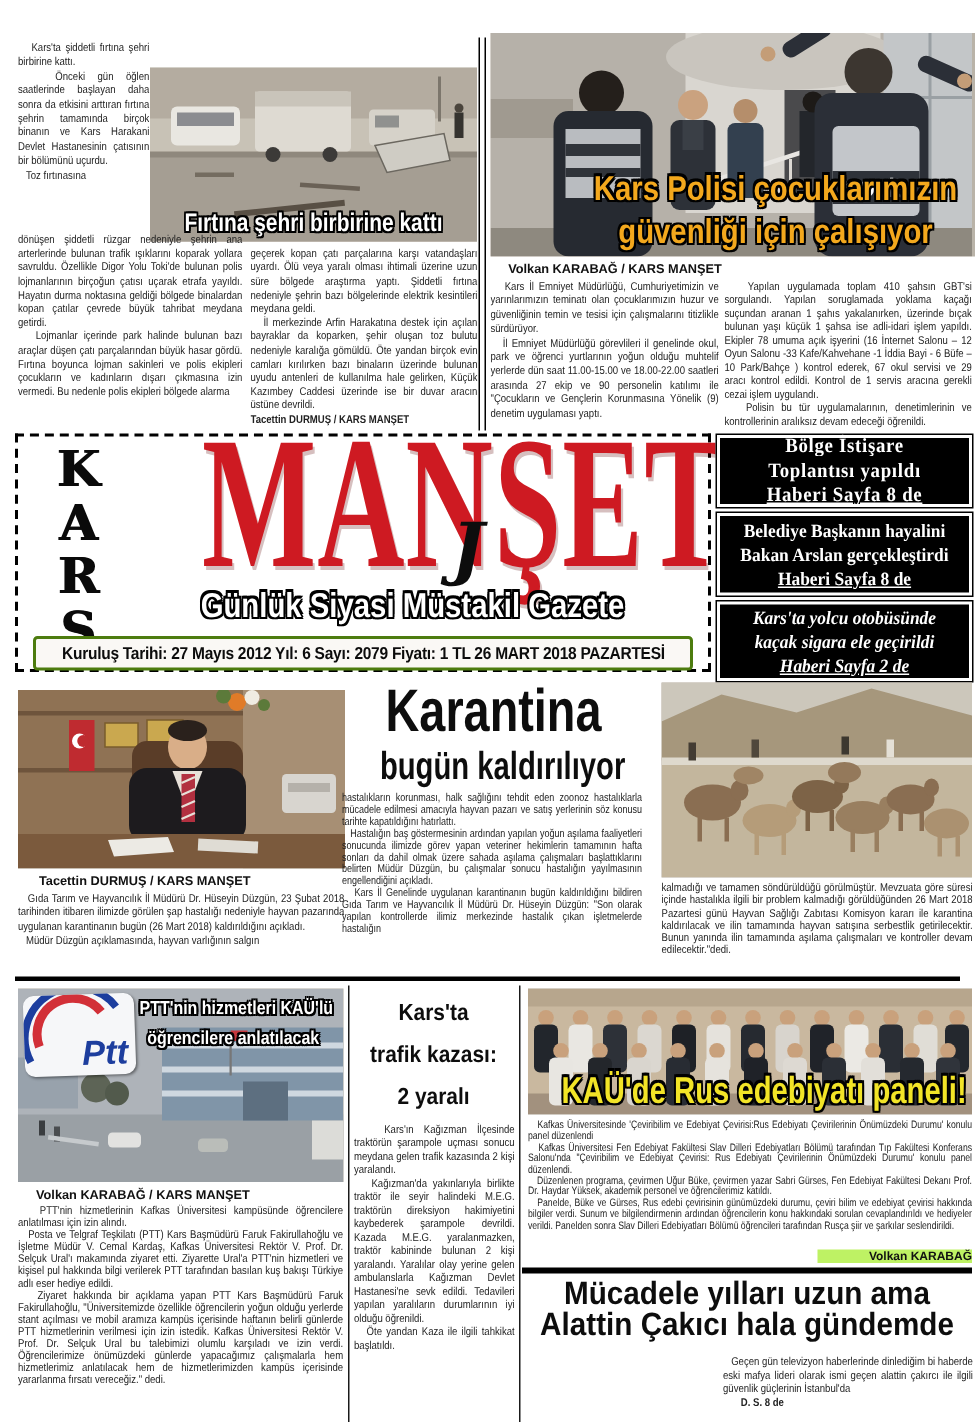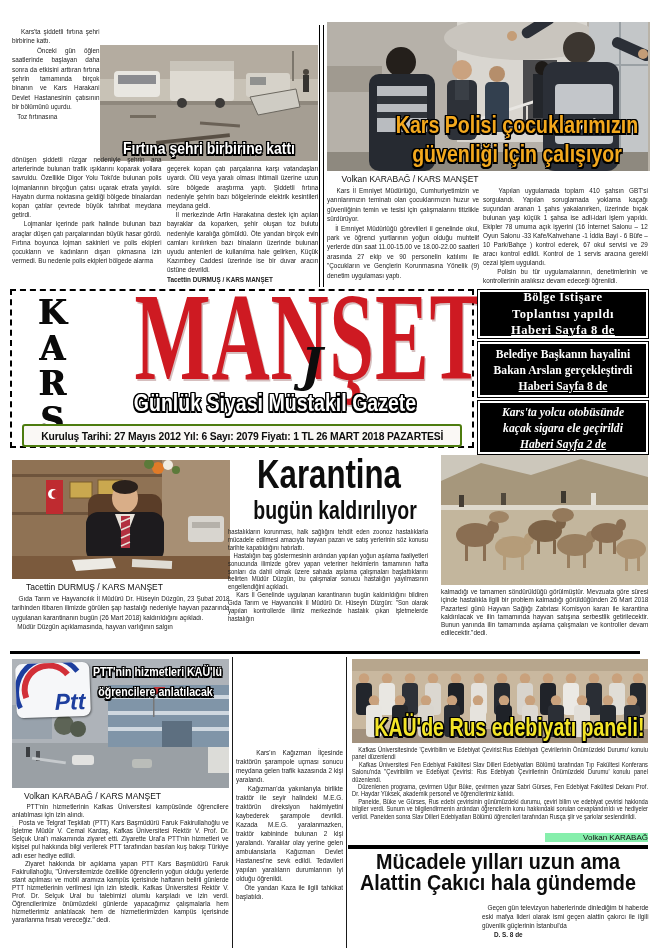--- a/index.html
+++ b/index.html
@@ -4,21 +4,21 @@
 <style>
   * { margin:0; padding:0; box-sizing:border-box; }
   html,body { background:#e9e9e9; }
   #page { position:relative; width:650px; height:950px; background:#fff;
           font-family:"Liberation Sans", sans-serif; color:#1b1b1b; overflow:hidden;
           margin:0 auto; }
   .abs { position:absolute; }
   
   .bt { font-size:7.5px; line-height:9.4px; text-align:justify; white-space:pre-line;
         transform-origin:0 0; color:#222; overflow:hidden; letter-spacing:0; }
-  .byline { font-weight:normal; font-size:8.5px; color:#111; }
+  .byline { font-weight:bold; font-size:8.5px; color:#111; }
   .hd { font-weight:bold; white-space:nowrap; transform-origin:50% 0; text-align:center; }
   .ow { color:#ffffff; text-shadow:-1.5px -1.5px 0 #000,1.5px -1.5px 0 #000,-1.5px 1.5px 0 #000,
         1.5px 1.5px 0 #000,-1.5px 0 0 #000,1.5px 0 0 #000,0 1.5px 0 #000,0 -1.5px 0 #000; }
   .oo { color:#f3a81d; text-shadow:-1.5px -1.5px 0 #000,1.5px -1.5px 0 #000,-1.5px 1.5px 0 #000,
         1.5px 1.5px 0 #000,-1.5px 0 0 #000,1.5px 0 0 #000,0 1.5px 0 #000,0 -1.5px 0 #000; }
   .oy { color:#f2e427; text-shadow:-1.5px -1.5px 0 #000,1.5px -1.5px 0 #000,-1.5px 1.5px 0 #000,
         1.5px 1.5px 0 #000,-1.5px 0 0 #000,1.5px 0 0 #000,0 1.5px 0 #000,0 -1.5px 0 #000; }
   .photo { overflow:hidden; background:#b9b3a8; }
   .vdiv { border-left:1.5px solid #000; border-right:1.5px solid #000; width:5px; }
   .vthin { border-left:1.5px solid #1a1a1a; width:0; }
@@ -312,20 +312,25 @@
     <div class="abs hd ow" style="left:70px;top:6px;width:147px;font-size:12.5px;transform:scaleX(0.85);">PTT'nin hizmetleri KAÜ'lü</div>
     <div class="abs hd ow" style="left:70px;top:26px;width:147px;font-size:12.5px;transform:scaleX(0.85);">öğrencilere anlatılacak</div>
   </div>
   <div class="abs byline" style="left:12px;top:791px;width:217px;padding-left:12px;">Volkan KARABAĞ / KARS MANŞET</div>
   <div class="abs bt" style="left:12px;top:803px;width:255px;height:146px;transform:scaleX(0.85);line-height:8.1px;">&nbsp;&nbsp;&nbsp;PTT'nin hizmetlerinin Kafkas Üniversitesi kampüsünde öğrencilere anlatılması için izin alındı.
 &nbsp;&nbsp;&nbsp;Posta ve Telgraf Teşkilatı (PTT) Kars Başmüdürü Faruk Fakirullahoğlu ve İşletme Müdür V. Cemal Kardaş, Kafkas Üniversitesi Rektör V. Prof. Dr. Selçuk Ural'ı makamında ziyaret etti. Ziyarette Ural'a PTT'nin hizmetleri ve kişisel pul hakkında bilgi verilerek PTT tarafından basılan kuş bakışı Türkiye adlı eser hediye edildi.
 &nbsp;&nbsp;&nbsp;Ziyaret hakkında bir açıklama yapan PTT Kars Başmüdürü Faruk Fakirullahoğlu, "Üniversitemizde özellikle öğrencilerin yoğun olduğu yerlerde stant açılması ve mobil aramıza kampüs içerisinde haftanın belirli günlerde PTT hizmetlerinin verilmesi için izin istedik. Kafkas Üniversitesi Rektör V. Prof. Dr. Selçuk Ural bu talebimizi olumlu karşıladı ve izin verdi. Öğrencilerimize önümüzdeki günlerde yapacağımız çalışmalarla hem hizmetlerimiz anlatılacak hem de hizmetlerimizden kampüs içerisinde yararlanma fırsatı vereceğiz." dedi.</div>
 
   <div class="abs vthin" style="left:232px;top:657px;height:291px;"></div>
 
+  <div class="abs" style="left:234px;top:662px;width:110px;text-align:center;">
+    <div class="hd" style="font-size:15.5px;line-height:28px;transform:scaleX(0.9);color:#0d0d0d;">Kars'ta</div>
+    <div class="hd" style="font-size:15.5px;line-height:28px;transform:scaleX(0.9);color:#0d0d0d;">trafik kazası:</div>
+    <div class="hd" style="font-size:15.5px;line-height:28px;transform:scaleX(0.9);color:#0d0d0d;">2 yaralı</div>
+  </div>
   <div class="abs bt" style="left:236px;top:748px;width:126px;height:200px;transform:scaleX(0.85);line-height:9px;">&nbsp;&nbsp;&nbsp;Kars'ın Kağızman İlçesinde traktörün şarampole uçması sonucu meydana gelen trafik kazasında 2 kişi yaralandı.
 &nbsp;&nbsp;&nbsp;Kağızman'da yakınlarıyla birlikte traktör ile seyir halindeki M.E.G. traktörün direksiyon hakimiyetini kaybederek şarampole devrildi. Kazada M.E.G. yaralanmazken, traktör kabininde bulunan 2 kişi yaralandı. Yaralılar olay yerine gelen ambulanslarla Kağızman Devlet Hastanesi'ne sevk edildi. Tedavileri yapılan yaralıların durumlarının iyi olduğu öğrenildi.
 &nbsp;&nbsp;&nbsp;Öte yandan Kaza ile ilgili tahkikat başlatıldı.</div>
 
   <div class="abs vthin" style="left:346px;top:657px;height:291px;"></div>
 
   <div class="abs photo" style="left:352px;top:659px;width:296px;height:84px;">
     <svg width="296" height="84" viewBox="0 0 296 84">
       <defs>
         <g id="pp">
@@ -360,21 +365,21 @@
       <use href="#pp" x="222" y="36" fill="#e2dfd9"></use>
         <use href="#pp" x="248" y="36" fill="#25292f"></use>
       <use href="#pp" x="272" y="36" fill="#30343b"></use>
     </svg>
   </div>
   <div class="abs hd oy" style="left:340px;top:713px;width:312px;font-size:25px;transform:scaleX(0.78);">KAÜ'de Rus edebiyatı paneli!</div>
   <div class="abs bt" style="left:352px;top:746px;width:370px;height:98px;transform:scaleX(0.8);font-size:7.2px;line-height:7.4px;">&nbsp;&nbsp;&nbsp;Kafkas Üniversitesinde 'Çeviribilim ve Edebiyat Çevirisi:Rus Edebiyatı Çevirilerinin Önümüzdeki Durumu' konulu panel düzenlendi
 &nbsp;&nbsp;&nbsp;Kafkas Üniversitesi Fen Edebiyat Fakültesi Slav Dilleri Edebiyatları Bölümü tarafından Tıp Fakültesi Konferans Salonu'nda "Çeviribilim ve Edebiyat Çevirisi: Rus Edebiyatı Çevirilerinin Önümüzdeki Durumu' konulu panel düzenlendi.
 &nbsp;&nbsp;&nbsp;Düzenlenen programa, çevirmen Uğur Büke, çevirmen yazar Sabri Gürses, Fen Edebiyat Fakültesi Dekanı Prof. Dr. Haydar Yüksek, akademik personel ve öğrencilerimiz katıldı.
 &nbsp;&nbsp;&nbsp;Panelde, Büke ve Gürses, Rus edebi çevirisinin günümüzdeki durumu, çeviri bilim ve edebiyat çevirisi hakkında bilgiler verdi. Sunum ve bilgilendirmenin ardından öğrencilerin konu hakkındaki sorulan cevaplandırıldı ve hediyeler verildi. Panelden sonra Slav Dilleri Edebiyatları Bölümü öğrencileri tarafından Rusça şiir ve şarkılar seslendirildi.</div>
-  <div class="abs byline" style="left:545px;top:833px;width:103px;text-align:right;font-size:8px;background:#86efac;">Volkan KARABAĞ</div>
+  <div class="abs byline" style="left:545px;top:833px;width:103px;text-align:right;font-size:8px;background:#bef264;">Volkan KARABAĞ</div>
 
   <div class="abs hrule" style="left:348px;top:845px;width:300px;height:3.5px;"></div>
   <div class="abs hd" style="left:348px;top:850px;width:300px;font-size:21.5px;transform:scaleX(0.92);color:#0d0d0d;">Mücadele yılları uzun ama</div>
   <div class="abs hd" style="left:348px;top:871px;width:300px;font-size:21.5px;transform:scaleX(0.92);color:#0d0d0d;">Alattin Çakıcı hala gündemde</div>
   <div class="abs bt" style="left:482px;top:894px;width:196px;height:56px;transform:scaleX(0.85);line-height:9px;">
     <span>&nbsp;&nbsp;&nbsp;Geçen gün televizyon haberlerinde dinlediğim bi haberde eski mafya lideri olarak ismi geçen alattin çakırcı ile ilgili güvenlik güçlerinin İstanbul'da</span>
     <b style="margin-left:14px;">D. S. 8 de</b>
   </div>
 
 </div>

